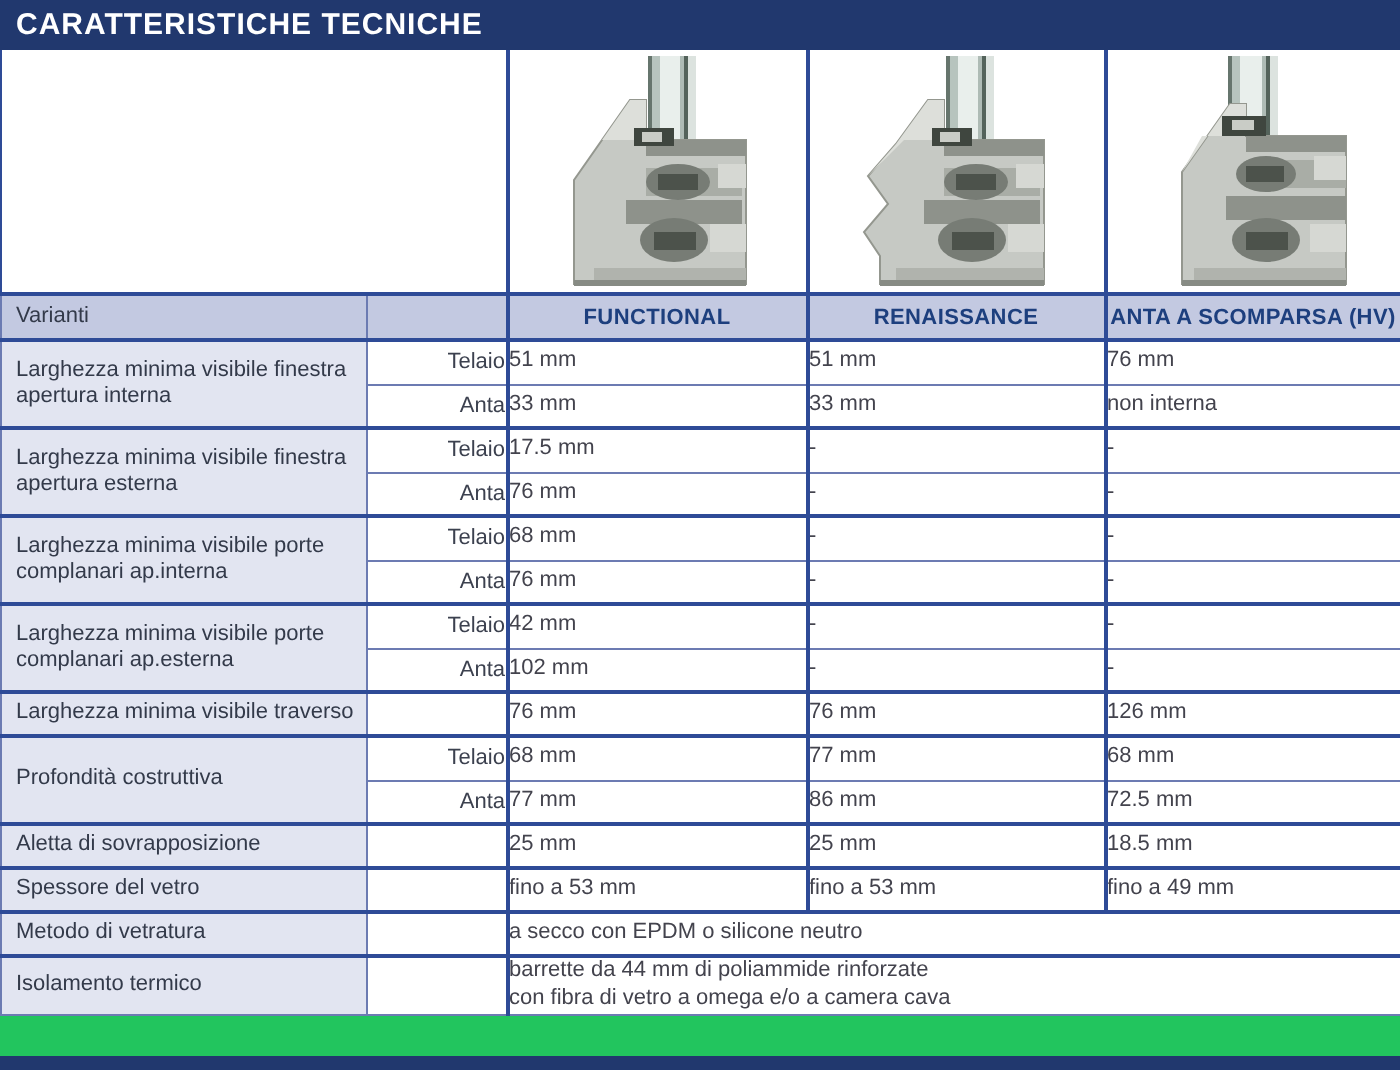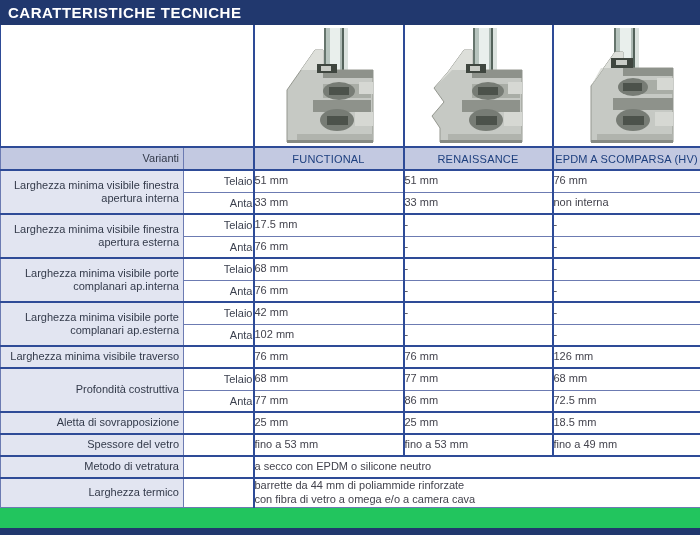--- a/index.html
+++ b/index.html
@@ -19,23 +19,23 @@
   tbody tr { height:22px; }
 
   tr.imgrow { height:122px; }
   tr.imgrow td { border:none; background:#ffffff; vertical-align:bottom; text-align:center; padding:0; }
   tr.imgrow td.vthick { border-left:2px solid #2e4b97; }
 
   tr.gtop > td, tr.gtop > th { border-top:2px solid #2e4b97; }
   tr.bandrow { height:23px; }
   tr.bandrow > td, tr.bandrow > th { background:#c3c9e1; border-bottom:2px solid #2e4b97; }
 
-  th.prod { color:#1d3f7e; font-weight:normal; font-size:11px; letter-spacing:0.2px; text-align:center; }
-
-  td.lbl { background:#e2e5f1; color:#333a4a; text-align:right; padding:2px 4px 2px 7px; line-height:1.22; }
+  th.prod { color:#1d3f7e; font-weight:bold; font-size:11px; letter-spacing:0.2px; text-align:center; }
+
+  td.lbl { background:#e2e5f1; color:#333a4a; text-align:left; padding:2px 4px 2px 7px; line-height:1.22; }
   td.sub { background:#ffffff; color:#3c414f; text-align:right; padding-left:8px; }
   td.val { background:#ffffff; color:#43434d; text-align:left; line-height:1.25; }
   .vthick { border-left:2px solid #2e4b97; }
 
   
   .bottombar { height:7px; background:#21386e; flex:0 0 auto; margin-top:auto; }
 
   svg.profile { display:block; margin:2px auto 0 auto; }
 </style>
 </head>
@@ -132,21 +132,21 @@
             <rect x="26" y="106" width="76" height="8" fill="#b0b3ad"></rect>
             <rect x="20" y="112" width="82" height="3" fill="#878b84"></rect>
           </svg>
         </td>
       </tr>
       <tr class="bandrow gtop">
         <td class="lbl">Varianti</td>
         <td></td>
         <th class="prod vthick">FUNCTIONAL</th>
         <th class="prod vthick">RENAISSANCE</th>
-        <th class="prod vthick">EPDM A SCOMPARSA (HV)</th>
+        <th class="prod vthick">ANTA A SCOMPARSA (HV)</th>
       </tr>
     <tr class="gtop">
           <td class="lbl" rowspan="2">Larghezza minima visibile finestra apertura interna</td>
           <td class="sub">Telaio</td>
           <td class="val vthick">51 mm</td>
           <td class="val vthick">51 mm</td>
           <td class="val vthick">76 mm</td>
         </tr>
         <tr>
           <td class="sub">Anta</td>
@@ -228,21 +228,21 @@
           <td class="val vthick">fino a 49 mm</td>
         </tr>
         <tr class="gtop">
           <td class="lbl" rowspan="1">Metodo di vetratura</td>
           <td class="sub"></td>
           <td class="val vthick" colspan="3">
             <div>a secco con EPDM o silicone neutro</div>
           </td>
         </tr>
         <tr class="gtop">
-          <td class="lbl" rowspan="1">Larghezza termico</td>
+          <td class="lbl" rowspan="1">Isolamento termico</td>
           <td class="sub"></td>
           <td class="val vthick" colspan="3">
             <div>barrette da 44 mm di poliammide rinforzate</div>
             <div>con fibra di vetro a omega e/o a camera cava</div>
           </td>
         </tr>
       </tbody>
   </table>
 
   <div class="bottombar"></div>

